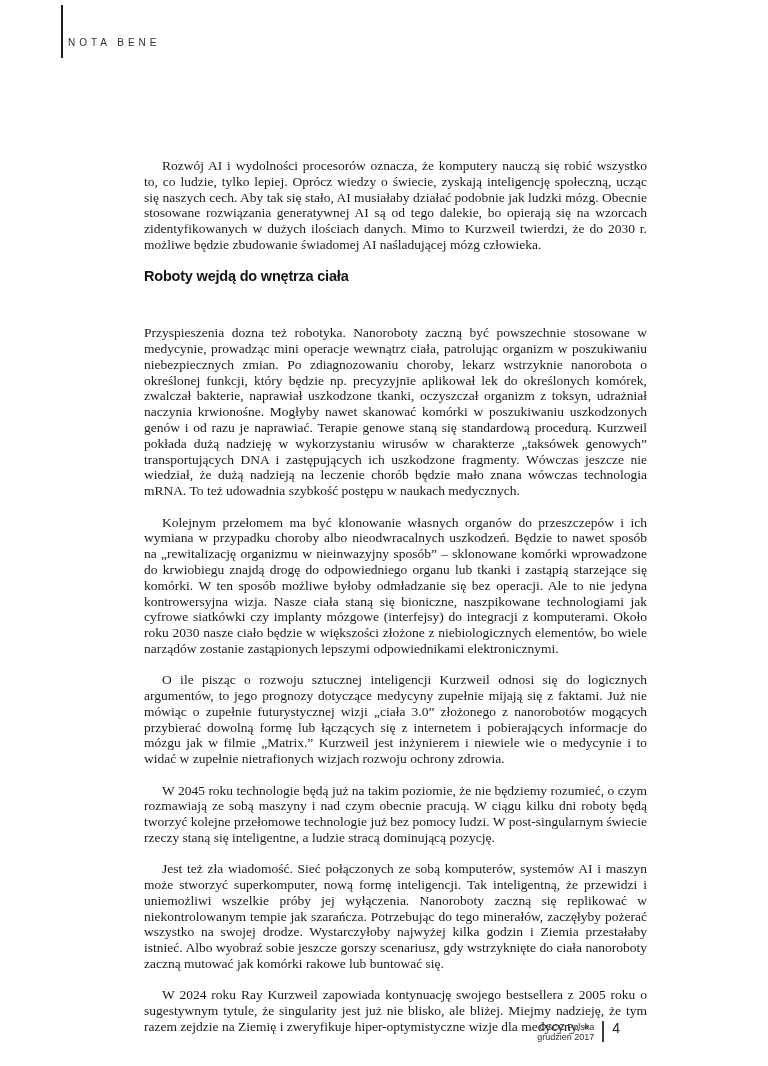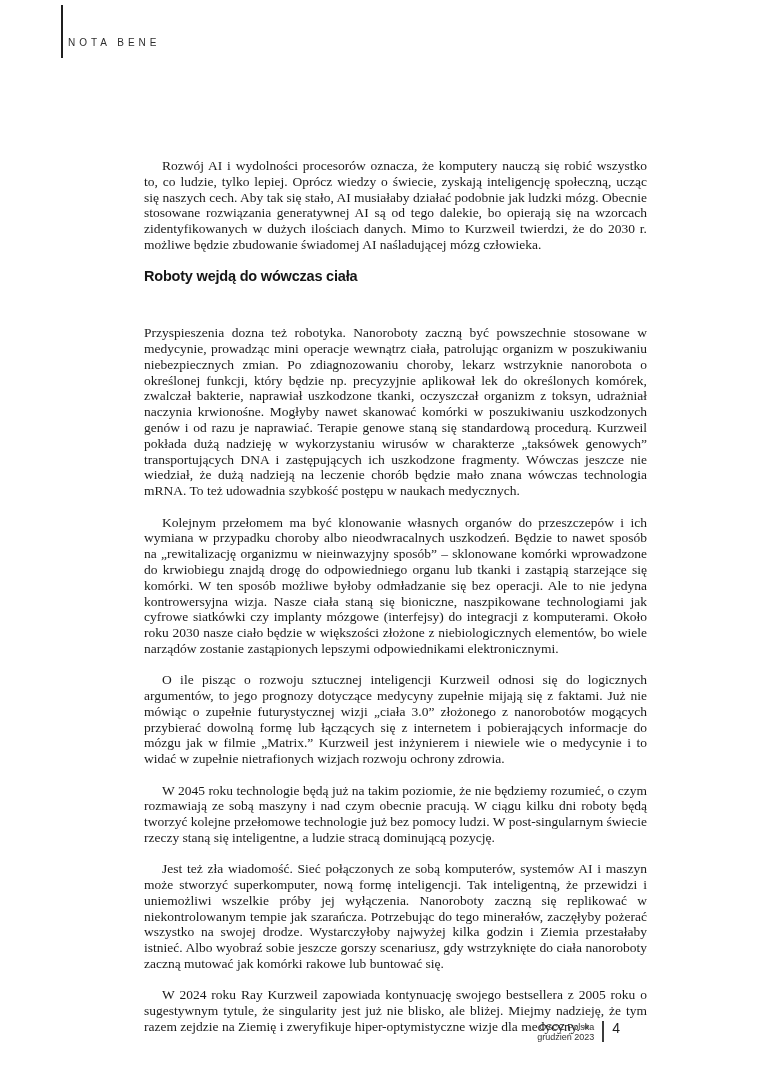--- a/index.html
+++ b/index.html
@@ -105,38 +105,38 @@
 <body>
 
 <div class="page">
 
   <div class="kicker-rule"></div>
   <div class="kicker-label">NOTA BENE</div>
 
   <main class="article">
     <p>Rozwój AI i wydolności procesorów oznacza, że komputery nauczą się robić wszystko to, co ludzie, tylko lepiej. Oprócz wiedzy o świecie, zyskają inteligencję społeczną, ucząc się naszych cech. Aby tak się stało, AI musiałaby działać podobnie jak ludzki mózg. Obecnie stosowane rozwiązania generatywnej AI są od tego dalekie, bo opierają się na wzorcach zidentyfikowanych w dużych ilościach danych. Mimo to Kurzweil twierdzi, że do 2030 r. możliwe będzie zbudowanie świadomej AI naśladującej mózg człowieka.</p>
 
-    <h2 class="subhead">Roboty wejdą do wówczas ciała</h2>
+    <h2 class="subhead">Roboty wejdą do wnętrza ciała</h2>
 
     <p class="after-head">Przyspieszenia dozna też robotyka. Nanoroboty zaczną być powszechnie stosowane w medycynie, prowadząc mini operacje wewnątrz ciała, patrolując organizm w poszukiwaniu niebezpiecznych zmian. Po zdiagnozowaniu choroby, lekarz wstrzyknie nanorobota o określonej funkcji, który będzie np. precyzyjnie aplikował lek do określonych komórek, zwalczał bakterie, naprawiał uszkodzone tkanki, oczyszczał organizm z toksyn, udrażniał naczynia krwionośne. Mogłyby nawet skanować komórki w poszukiwaniu uszkodzonych genów i od razu je naprawiać. Terapie genowe staną się standardową procedurą. Kurzweil pokłada dużą nadzieję w wykorzystaniu wirusów w charakterze „taksówek genowych” transportujących DNA i zastępujących ich uszkodzone fragmenty. Wówczas jeszcze nie wiedział, że dużą nadzieją na leczenie chorób będzie mało znana wówczas technologia mRNA. To też udowadnia szybkość postępu w naukach medycznych.</p>
 
     <p>Kolejnym przełomem ma być klonowanie własnych organów do przeszczepów i ich wymiana w przypadku choroby albo nieodwracalnych uszkodzeń. Będzie to nawet sposób na „rewitalizację organizmu w nieinwazyjny sposób” – sklonowane komórki wprowadzone do krwiobiegu znajdą drogę do odpowiedniego organu lub tkanki i zastąpią starzejące się komórki. W ten sposób możliwe byłoby odmładzanie się bez operacji. Ale to nie jedyna kontrowersyjna wizja. Nasze ciała staną się bioniczne, naszpikowane technologiami jak cyfrowe siatkówki czy implanty mózgowe (interfejsy) do integracji z komputerami. Około roku 2030 nasze ciało będzie w większości złożone z niebiologicznych elementów, bo wiele narządów zostanie zastąpionych lepszymi odpowiednikami elektronicznymi.</p>
 
     <p>O ile pisząc o rozwoju sztucznej inteligencji Kurzweil odnosi się do logicznych argumentów, to jego prognozy dotyczące medycyny zupełnie mijają się z faktami. Już nie mówiąc o zupełnie futurystycznej wizji „ciała 3.0” złożonego z nanorobotów mogących przybierać dowolną formę lub łączących się z internetem i pobierających informacje do mózgu jak w filmie „Matrix.” Kurzweil jest inżynierem i niewiele wie o medycynie i to widać w zupełnie nietrafionych wizjach rozwoju ochrony zdrowia.</p>
 
     <p>W 2045 roku technologie będą już na takim poziomie, że nie będziemy rozumieć, o czym rozmawiają ze sobą maszyny i nad czym obecnie pracują. W ciągu kilku dni roboty będą tworzyć kolejne przełomowe technologie już bez pomocy ludzi. W post-singularnym świecie rzeczy staną się inteligentne, a ludzie stracą dominującą pozycję.</p>
 
     <p>Jest też zła wiadomość. Sieć połączonych ze sobą komputerów, systemów AI i maszyn może stworzyć superkomputer, nową formę inteligencji. Tak inteligentną, że przewidzi i uniemożliwi wszelkie próby jej wyłączenia. Nanoroboty zaczną się replikować w niekontrolowanym tempie jak szarańcza. Potrzebując do tego minerałów, zaczęłyby pożerać wszystko na swojej drodze. Wystarczyłoby najwyżej kilka godzin i Ziemia przestałaby istnieć. Albo wyobraź sobie jeszcze gorszy scenariusz, gdy wstrzyknięte do ciała nanoroboty zaczną mutować jak komórki rakowe lub buntować się.</p>
 
     <p><span>W 2024 roku Ray Kurzweil zapowiada kontynuację swojego bestsellera z 2005 roku o sugestywnym tytule, że singularity jest już nie blisko, ale bliżej. Miejmy nadzieję, że tym razem zejdzie na Ziemię i zweryfikuje hiper-optymistyczne wizje dla medycyny.</span>
       <span class="end-dot">●</span></p>
   </main>
 
   <footer class="footer">
     <div class="footer-meta">
       <div>OSOZ Polska</div>
-      <div>grudzień 2023</div>
+      <div>grudzień 2017</div>
     </div>
     <div class="footer-divider"></div>
     <div class="footer-page">4</div>
   </footer>
 
 </div>
 
 </body></html>

